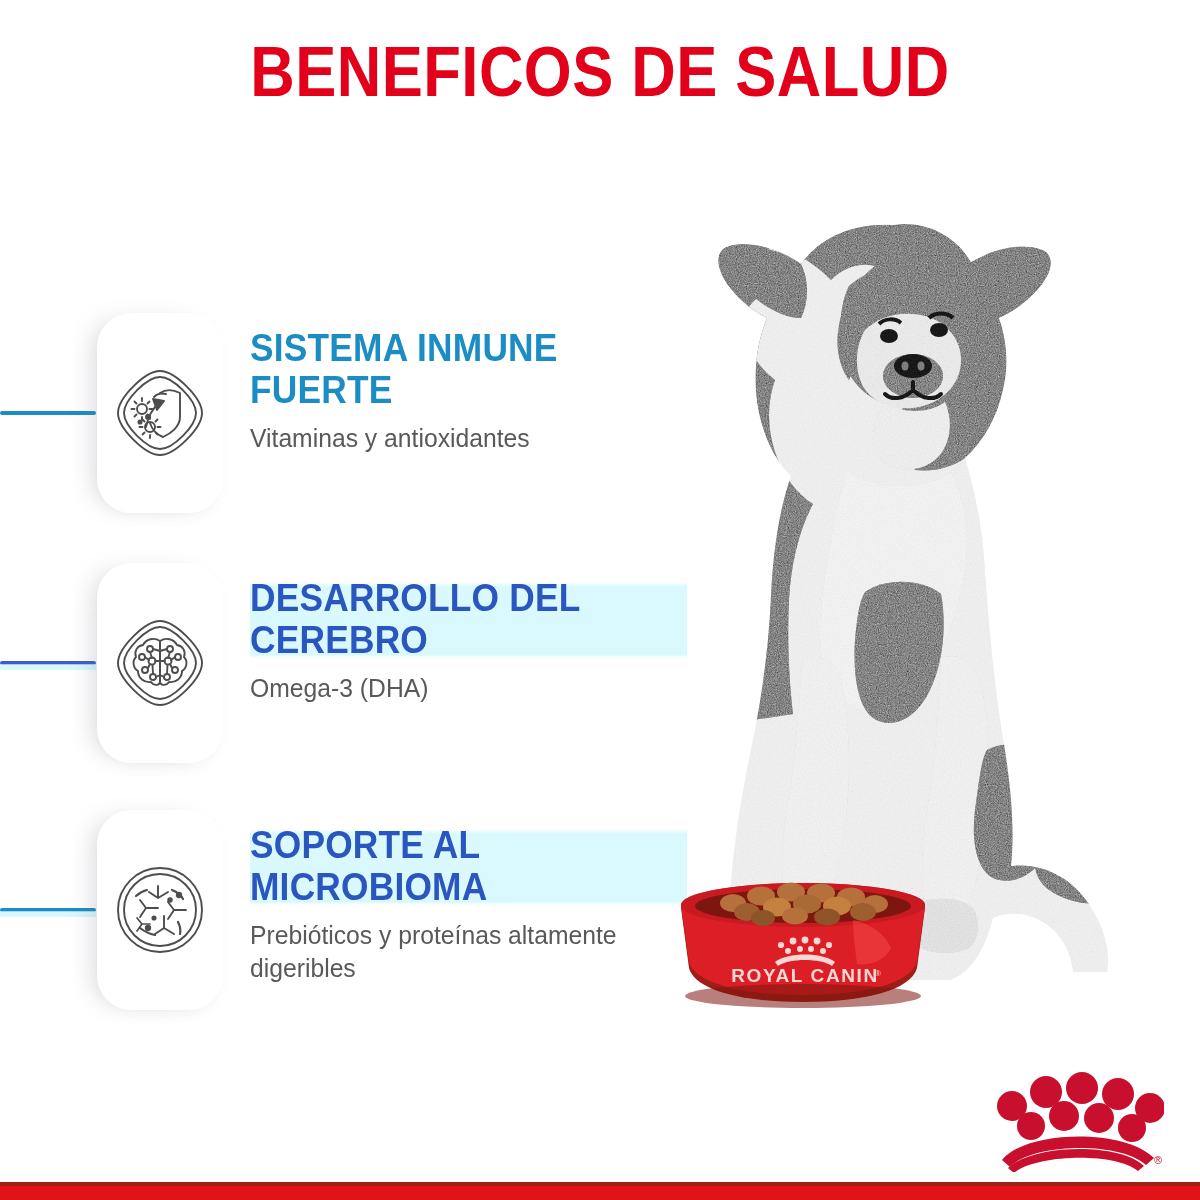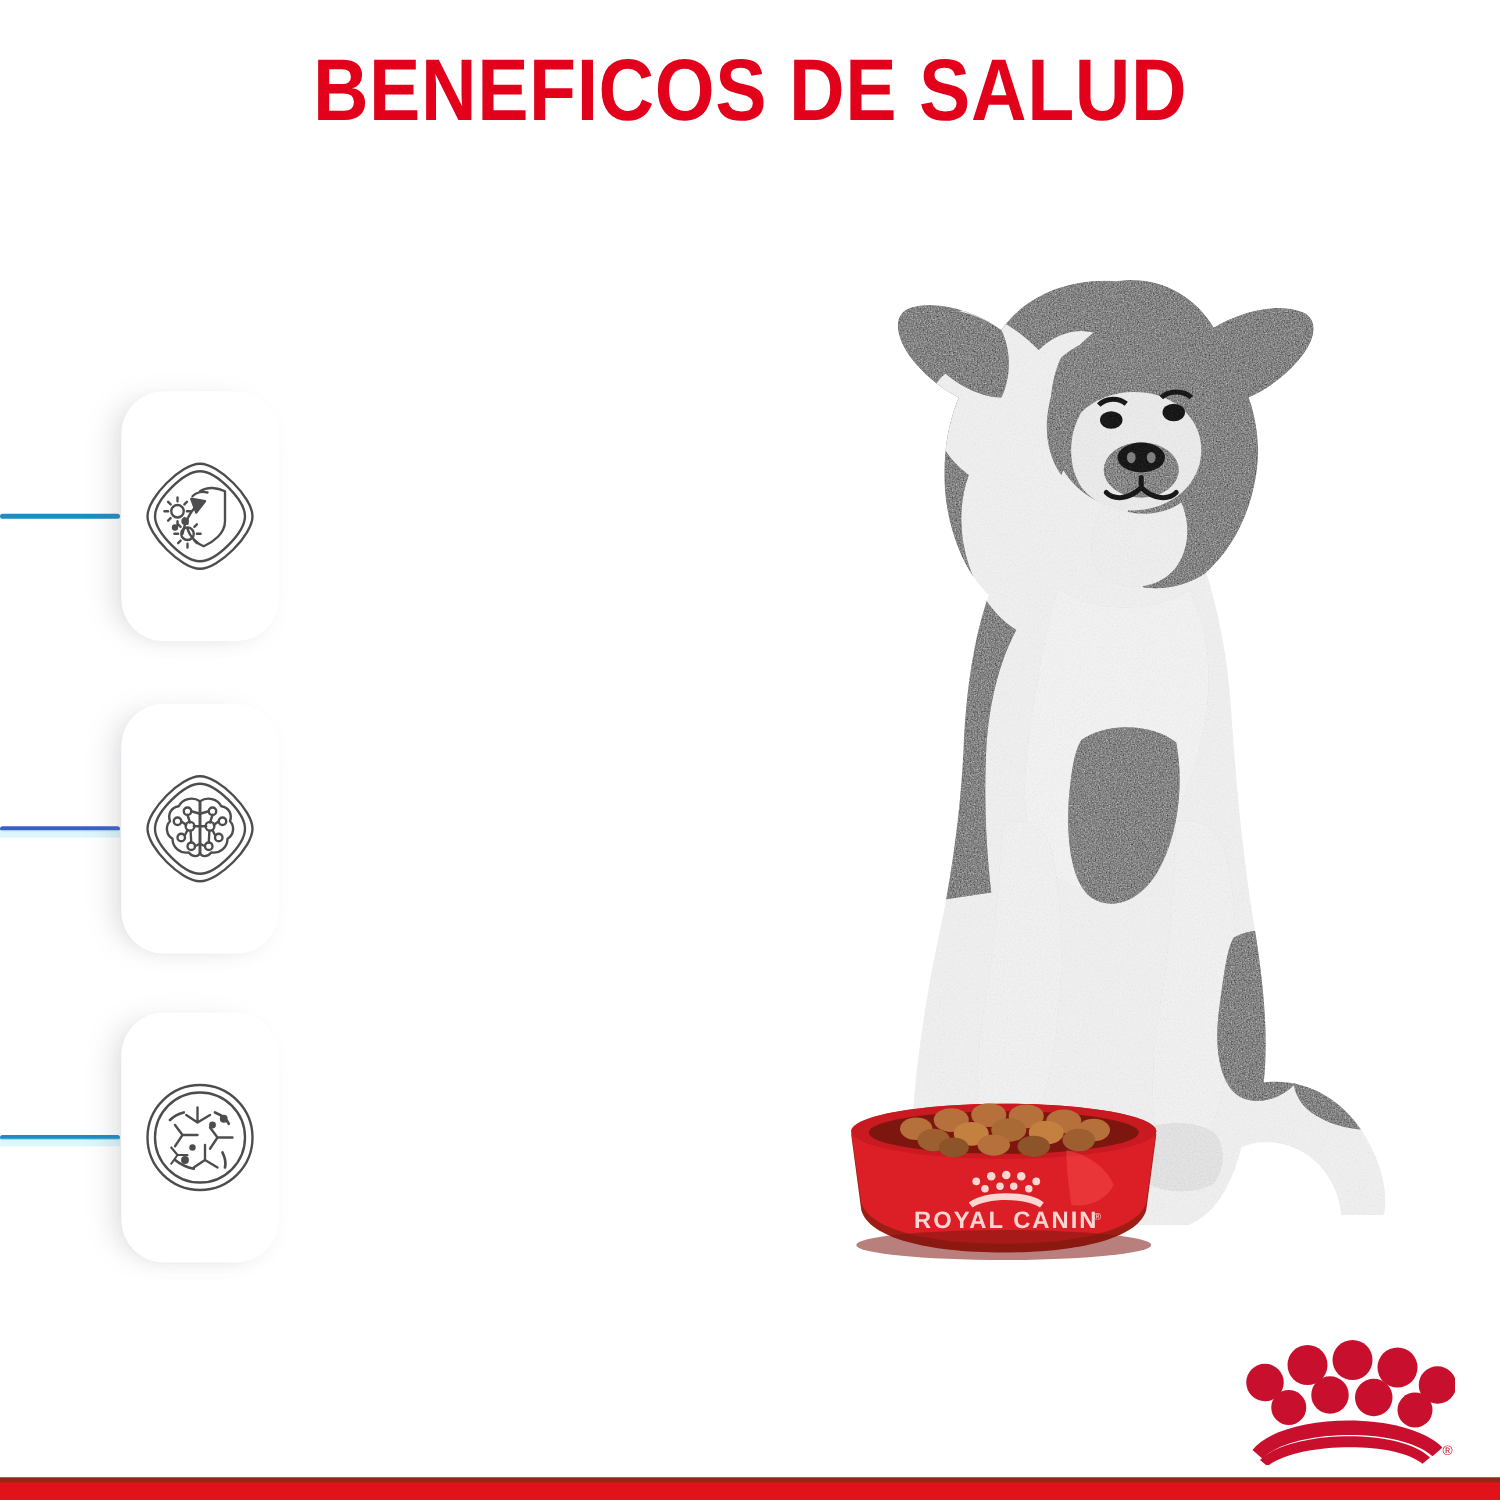--- a/index.html
+++ b/index.html
@@ -193,20 +193,24 @@
           <path d="M38 54 L38 51 M38 70 L38 73 M30.5 62 L27.5 62 M45.5 62 L48.5 62
                    M32.5 56.5 L30.5 54.5 M43.5 67.5 L45.5 69.5
                    M43.5 56.5 L45.5 54.5 M32.5 67.5 L30.5 69.5"></path>
 
           <circle cx="36" cy="52" r="2" fill="#4D4D4F"></circle>
           <circle cx="28" cy="57" r="1.6" fill="#4D4D4F"></circle>
         </svg>
       </span>
     </div>
 
+    <div class="benefit-text">
+      <div class="benefit-heading">SISTEMA INMUNE FUERTE</div>
+      <div class="benefit-sub">Vitaminas y antioxidantes</div>
+    </div>
   </div>
 
   <div class="benefit b2">
     <div class="connector"></div>
 
     <div class="icon-card">
       <span>
         <svg width="96" height="96" viewBox="0 0 96 96" fill="none" stroke="#4D4D4F" stroke-width="1.9" stroke-linecap="round" stroke-linejoin="round">
           <path d="M48 6 C63 6 90 33 90 48 C90 63 63 90 48 90 C33 90 6 63 6 48 C6 33 33 6 48 6 Z"></path>
           <path d="M48 12 C61 12 84 35 84 48 C84 61 61 84 48 84 C35 84 12 61 12 48 C12 35 35 12 48 12 Z"></path>
@@ -231,20 +235,24 @@
           <circle cx="66" cy="42" r="3"></circle>
           <circle cx="63" cy="55" r="3"></circle>
           <circle cx="55" cy="62" r="3"></circle>
           <circle cx="56" cy="46" r="3.5"></circle>
           <path d="M58 37 L56 43 M63 42 L59 45 M60 53 L58 49 M55 59 L55.5 50"></path>
           <path d="M53 46 L48 46 M55 34 L48 36 M52 62 L48 60"></path>
         </svg>
       </span>
     </div>
 
+    <div class="benefit-text">
+      <div class="benefit-heading">DESARROLLO DEL CEREBRO</div>
+      <div class="benefit-sub">Omega-3 (DHA)</div>
+    </div>
   </div>
 
   <div class="benefit b3">
     <div class="connector"></div>
 
     <div class="icon-card">
       <span>
         <svg width="96" height="96" viewBox="0 0 96 96" fill="none" stroke="#4D4D4F" stroke-width="1.9" stroke-linecap="round" stroke-linejoin="round">
           <circle cx="48" cy="48" r="42"></circle>
           <circle cx="48" cy="48" r="36"></circle>
@@ -261,20 +269,24 @@
           <path d="M24 34 C27 31 31 29 35 28" stroke-width="2.2"></path>
 
           <circle cx="67" cy="33" r="2.2" fill="#4D4D4F"></circle>
           <circle cx="36" cy="66" r="2.2" fill="#4D4D4F"></circle>
           <circle cx="58" cy="38" r="1.8" fill="#4D4D4F"></circle>
           <circle cx="42" cy="56" r="1.6" fill="#4D4D4F"></circle>
         </svg>
       </span>
     </div>
 
+    <div class="benefit-text">
+      <div class="benefit-heading">SOPORTE AL MICROBIOMA</div>
+      <div class="benefit-sub">Prebióticos y proteínas altamente digeribles</div>
+    </div>
   </div>
 
   <div class="hero">
     <svg width="560" height="910" viewBox="0 0 560 910">
       <defs>
 
         <filter id="grain" x="-10%" y="-10%" width="120%" height="120%">
           <feTurbulence type="fractalNoise" baseFrequency="0.9" numOctaves="3" seed="7" result="n"></feTurbulence>
           <feColorMatrix in="n" type="saturate" values="0" result="ng"></feColorMatrix>
           <feComponentTransfer in="ng" result="nc">

